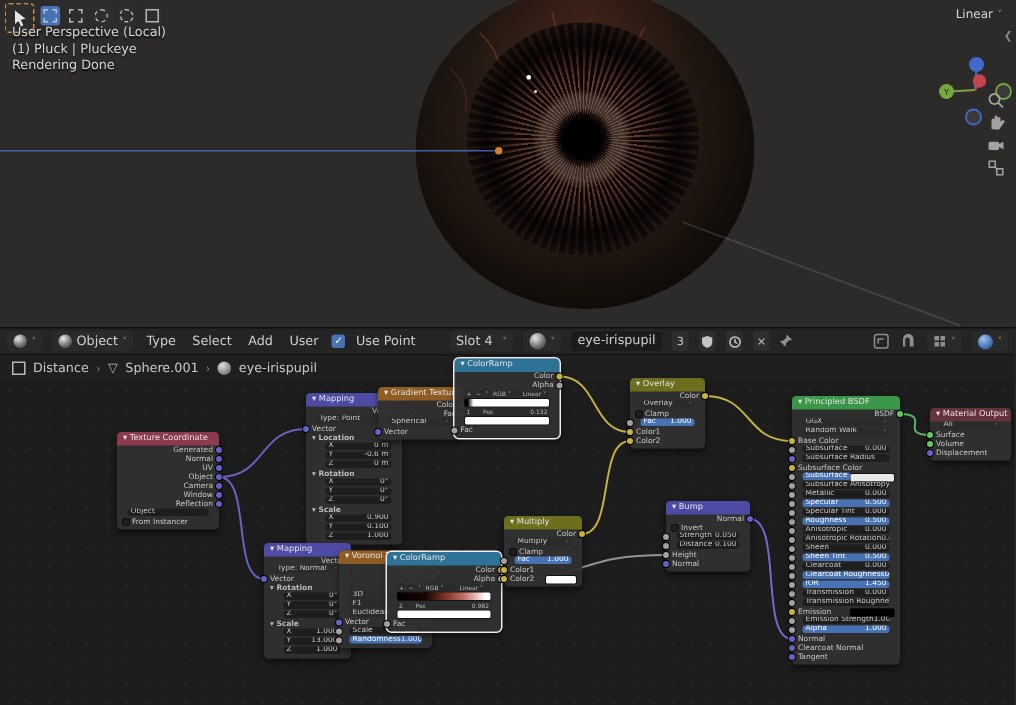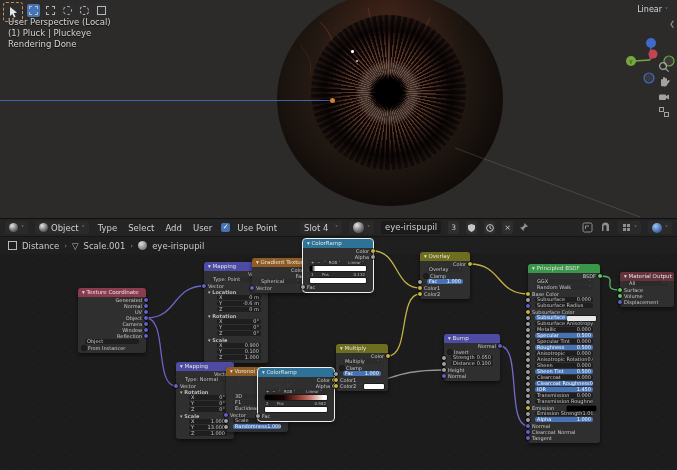--- a/index.html
+++ b/index.html
@@ -232,21 +232,21 @@
     <span style="width:10px;height:10px;border-radius:50%;background:radial-gradient(circle at 35% 30%,#9fc4ef,#4772b3 60%,#23416e)"></span>
     <span class="caret">˅</span>
   </div>
 </div>
 
 <div id="ne-path">
   <span class="bc-cube"></span>
   <span>Distance</span>
   <span class="bc-sep">›</span>
   <span style="color:#b9b9b9">▽</span>
-  <span>Scale.001</span>
+  <span>Sphere.001</span>
   <span class="bc-sep">›</span>
   <span class="bc-ball"></span>
   <span>eye-irispupil</span>
 </div>
 
 <div id="canvas"></div>
 <svg id="wires" viewBox="0 0 677 470">
     <path d="M146,318 C177.9,318 172.1,286 204,286" fill="none" stroke="#6f68cf" stroke-width="1.3" opacity="0.95"></path>
     <path d="M146,318 C168,318 154,386 176,386" fill="none" stroke="#6f68cf" stroke-width="1.3" opacity="0.95"></path>
     <path d="M268,274 C290,274 230,288 252,288" fill="none" stroke="#6f68cf" stroke-width="1.3" opacity="0.95"></path>

